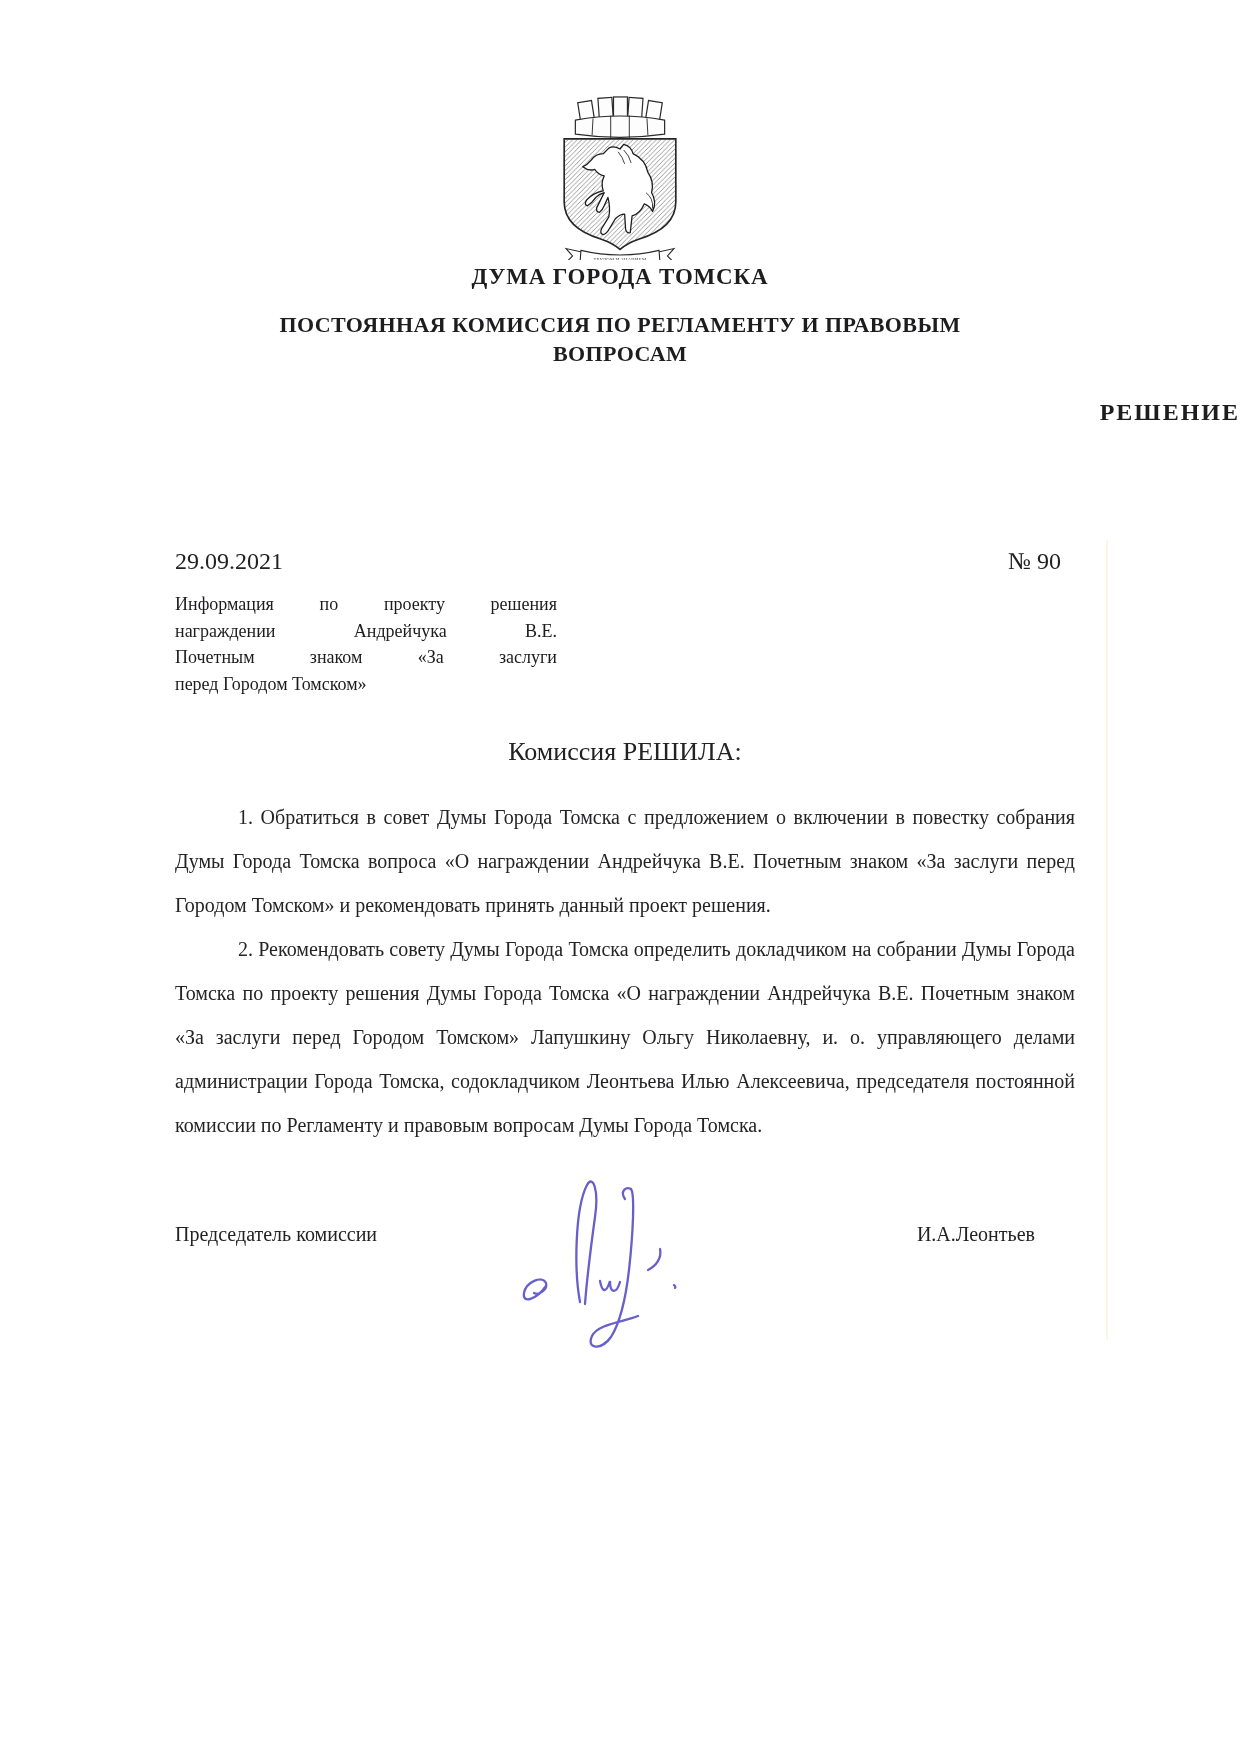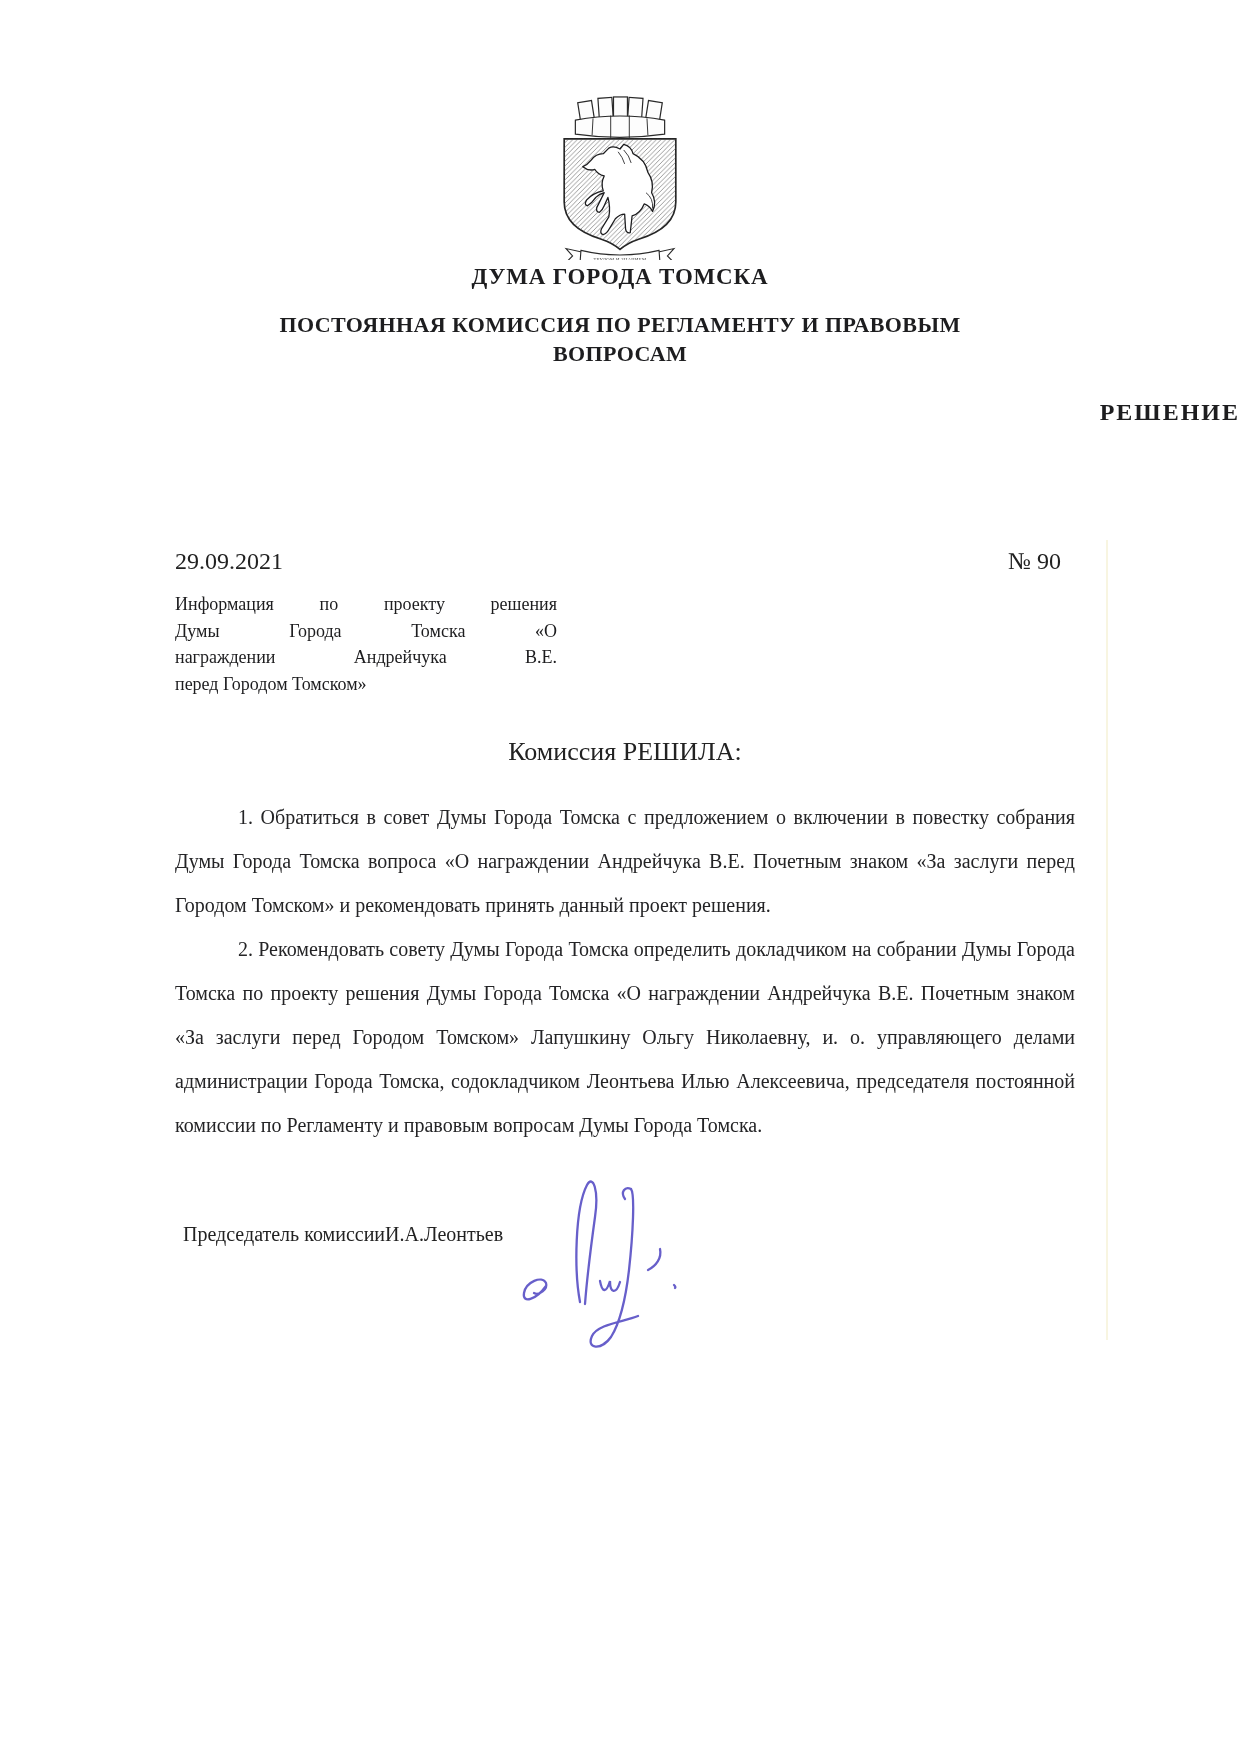--- a/index.html
+++ b/index.html
@@ -42,23 +42,22 @@
 
   .para {
     font-size:20px; line-height:44px; text-align:justify; text-indent:63px; color:#242426;
   }
   .preamble { margin-top:22px; }
   .resolved-heading { margin-top:40px; text-align:center; font-size:26px; }
   .item-1 { margin-top:28px; }
   .item-2 { margin-top:0; }
 
   .sign-row {
-    margin-top:76px; display:flex; justify-content:flex-start; align-items:baseline;
+    margin-top:76px; display:flex; justify-content:space-between; align-items:baseline;
     font-size:20px;
-    margin-left:8px;
   }
   .sign-name { margin-right:40px; }
 
   .signature-svg { position:absolute; left:512px; top:1172px; width:225px; height:205px; }
 
   .scan-line { position:absolute; left:1106px; top:540px; width:2px; height:800px; background:#f7f3dc; opacity:0.85; }
 </style>
 </head>
 <body>
 
@@ -139,22 +138,22 @@
 
   <div class="content">
 
     <div class="meta-row">
       <span class="doc-date">29.09.2021</span>
       <span class="doc-number">№ 90</span>
     </div>
 
     <div class="subject-block">
       <div class="subject-line">Информация по проекту решения</div>
-      <div class="subject-line">Думы Города Томска «О</div>
       <div class="subject-line">награждении Андрейчука В.Е.</div>
+      <div class="subject-line">Почетным знаком «За заслуги</div>
       <div class="subject-line last">перед Городом Томском»</div>
     </div>
 
 
     <div class="resolved-heading">Комиссия РЕШИЛА:</div>
 
     <p class="para item-1">1. Обратиться в совет Думы Города Томска с предложением о включении в повестку собрания Думы Города Томска вопроса «О награждении Андрейчука В.Е. Почетным знаком «За заслуги перед Городом Томском» и рекомендовать принять данный проект решения.</p>
     <p class="para item-2">2. Рекомендовать совету Думы Города Томска определить докладчиком на собрании Думы Города Томска по проекту решения Думы Города Томска «О награждении Андрейчука В.Е. Почетным знаком «За заслуги перед Городом Томском» Лапушкину Ольгу Николаевну, и. о. управляющего делами администрации Города Томска, содокладчиком Леонтьева Илью Алексеевича, председателя постоянной комиссии по Регламенту и правовым вопросам Думы Города Томска.</p>
 
     <div class="sign-row">

